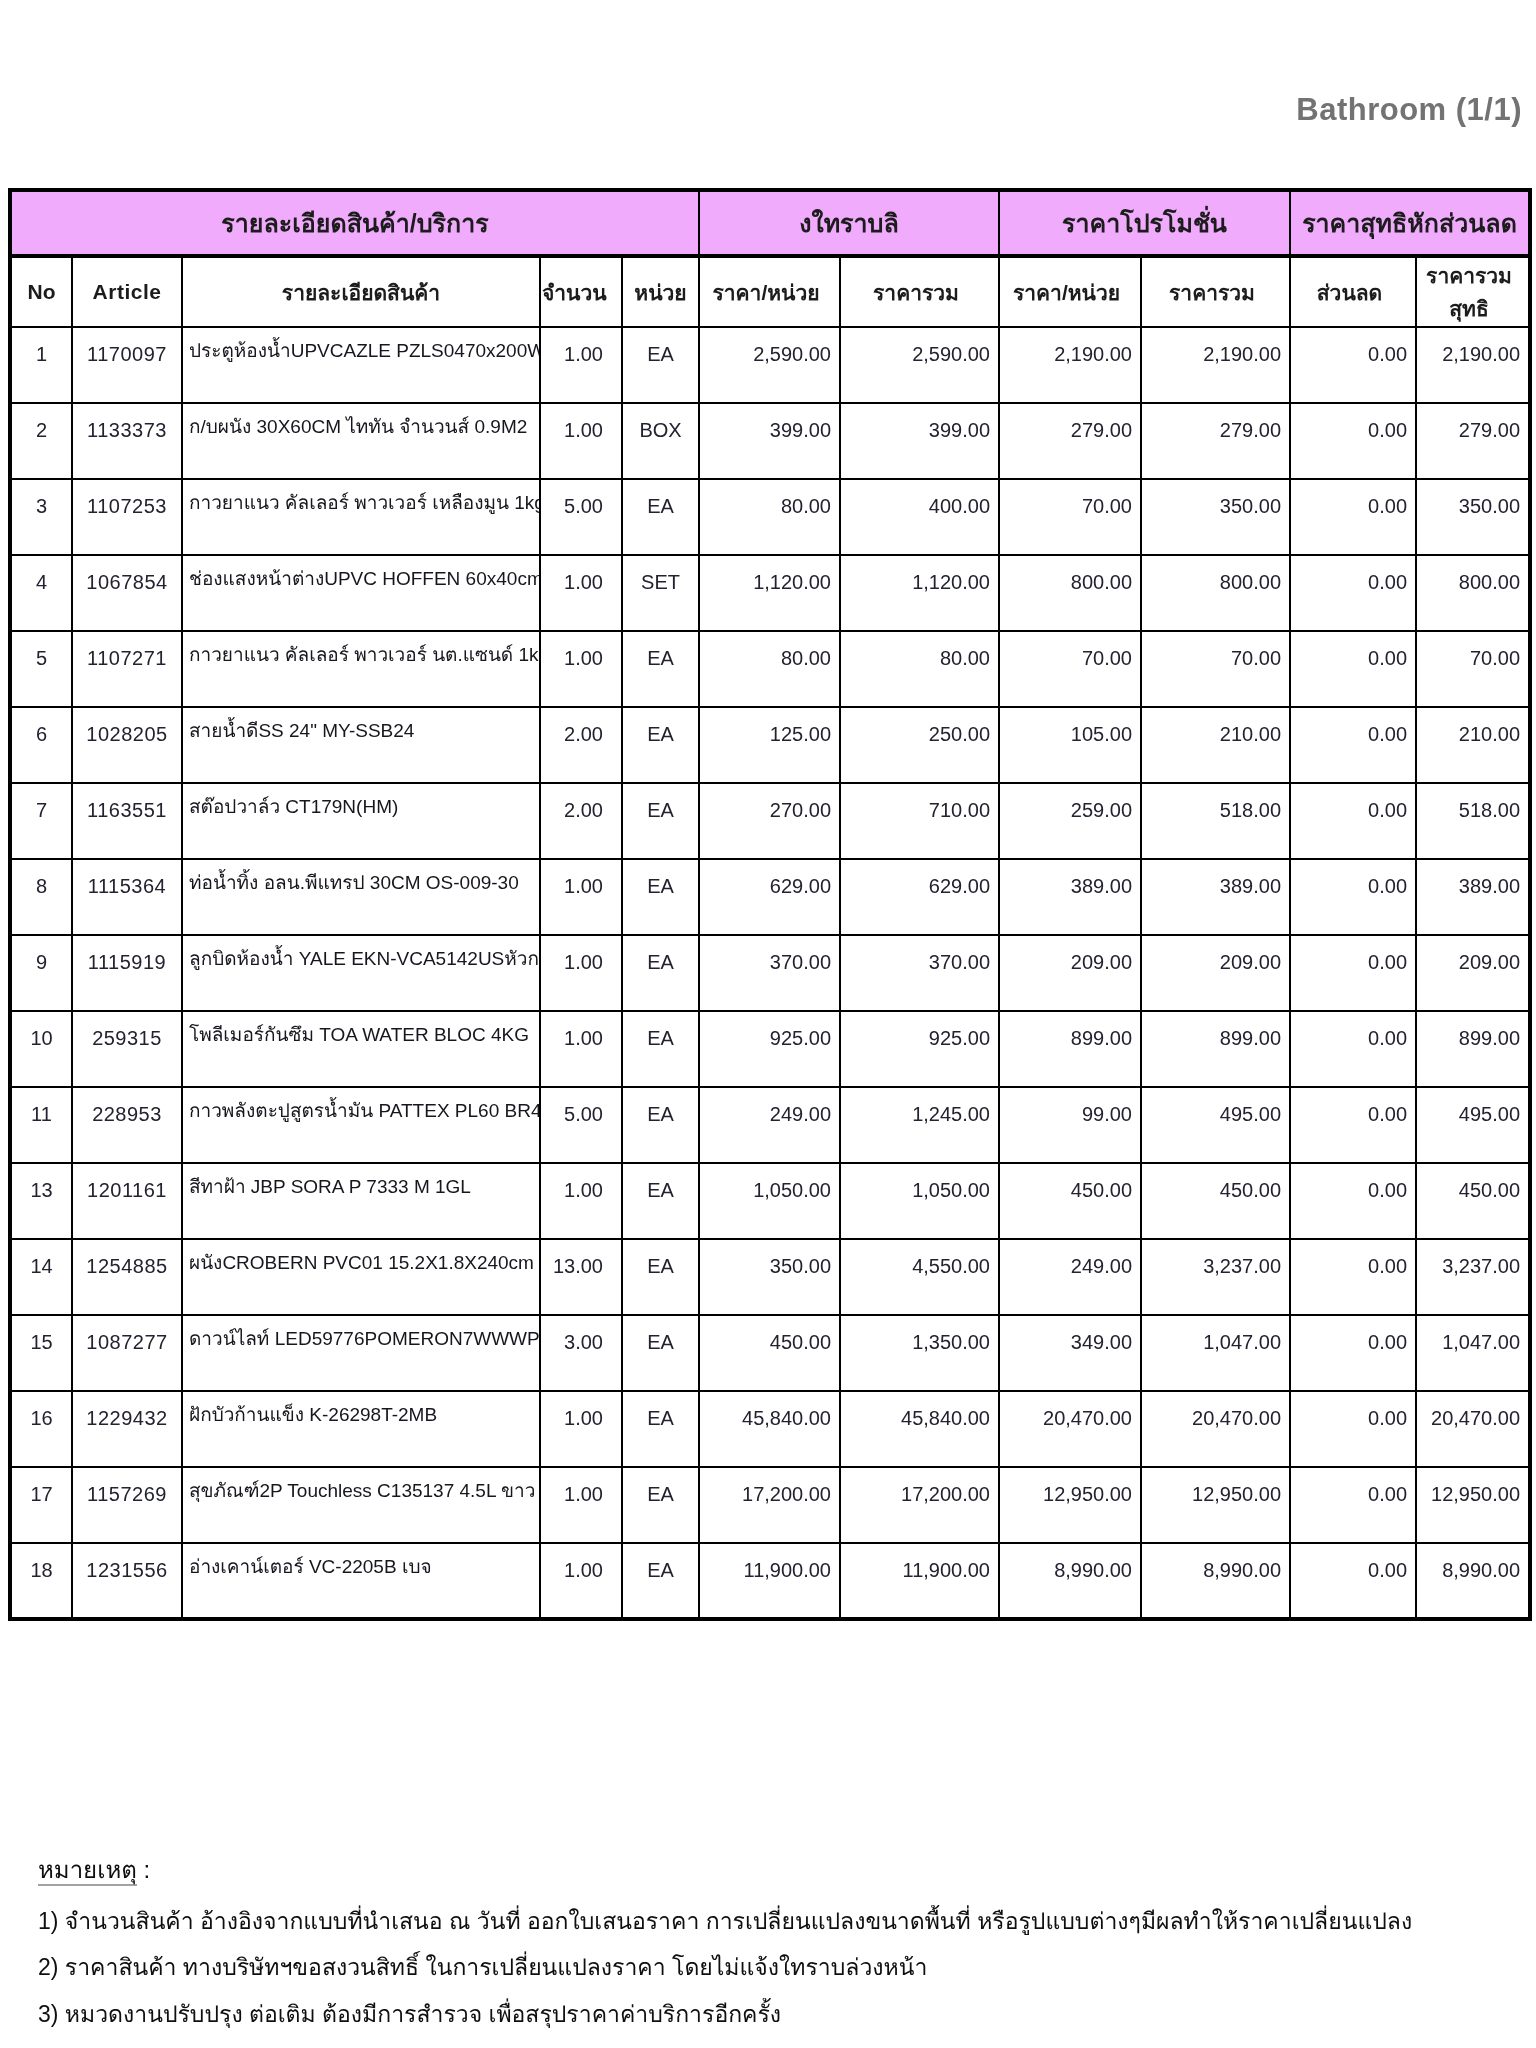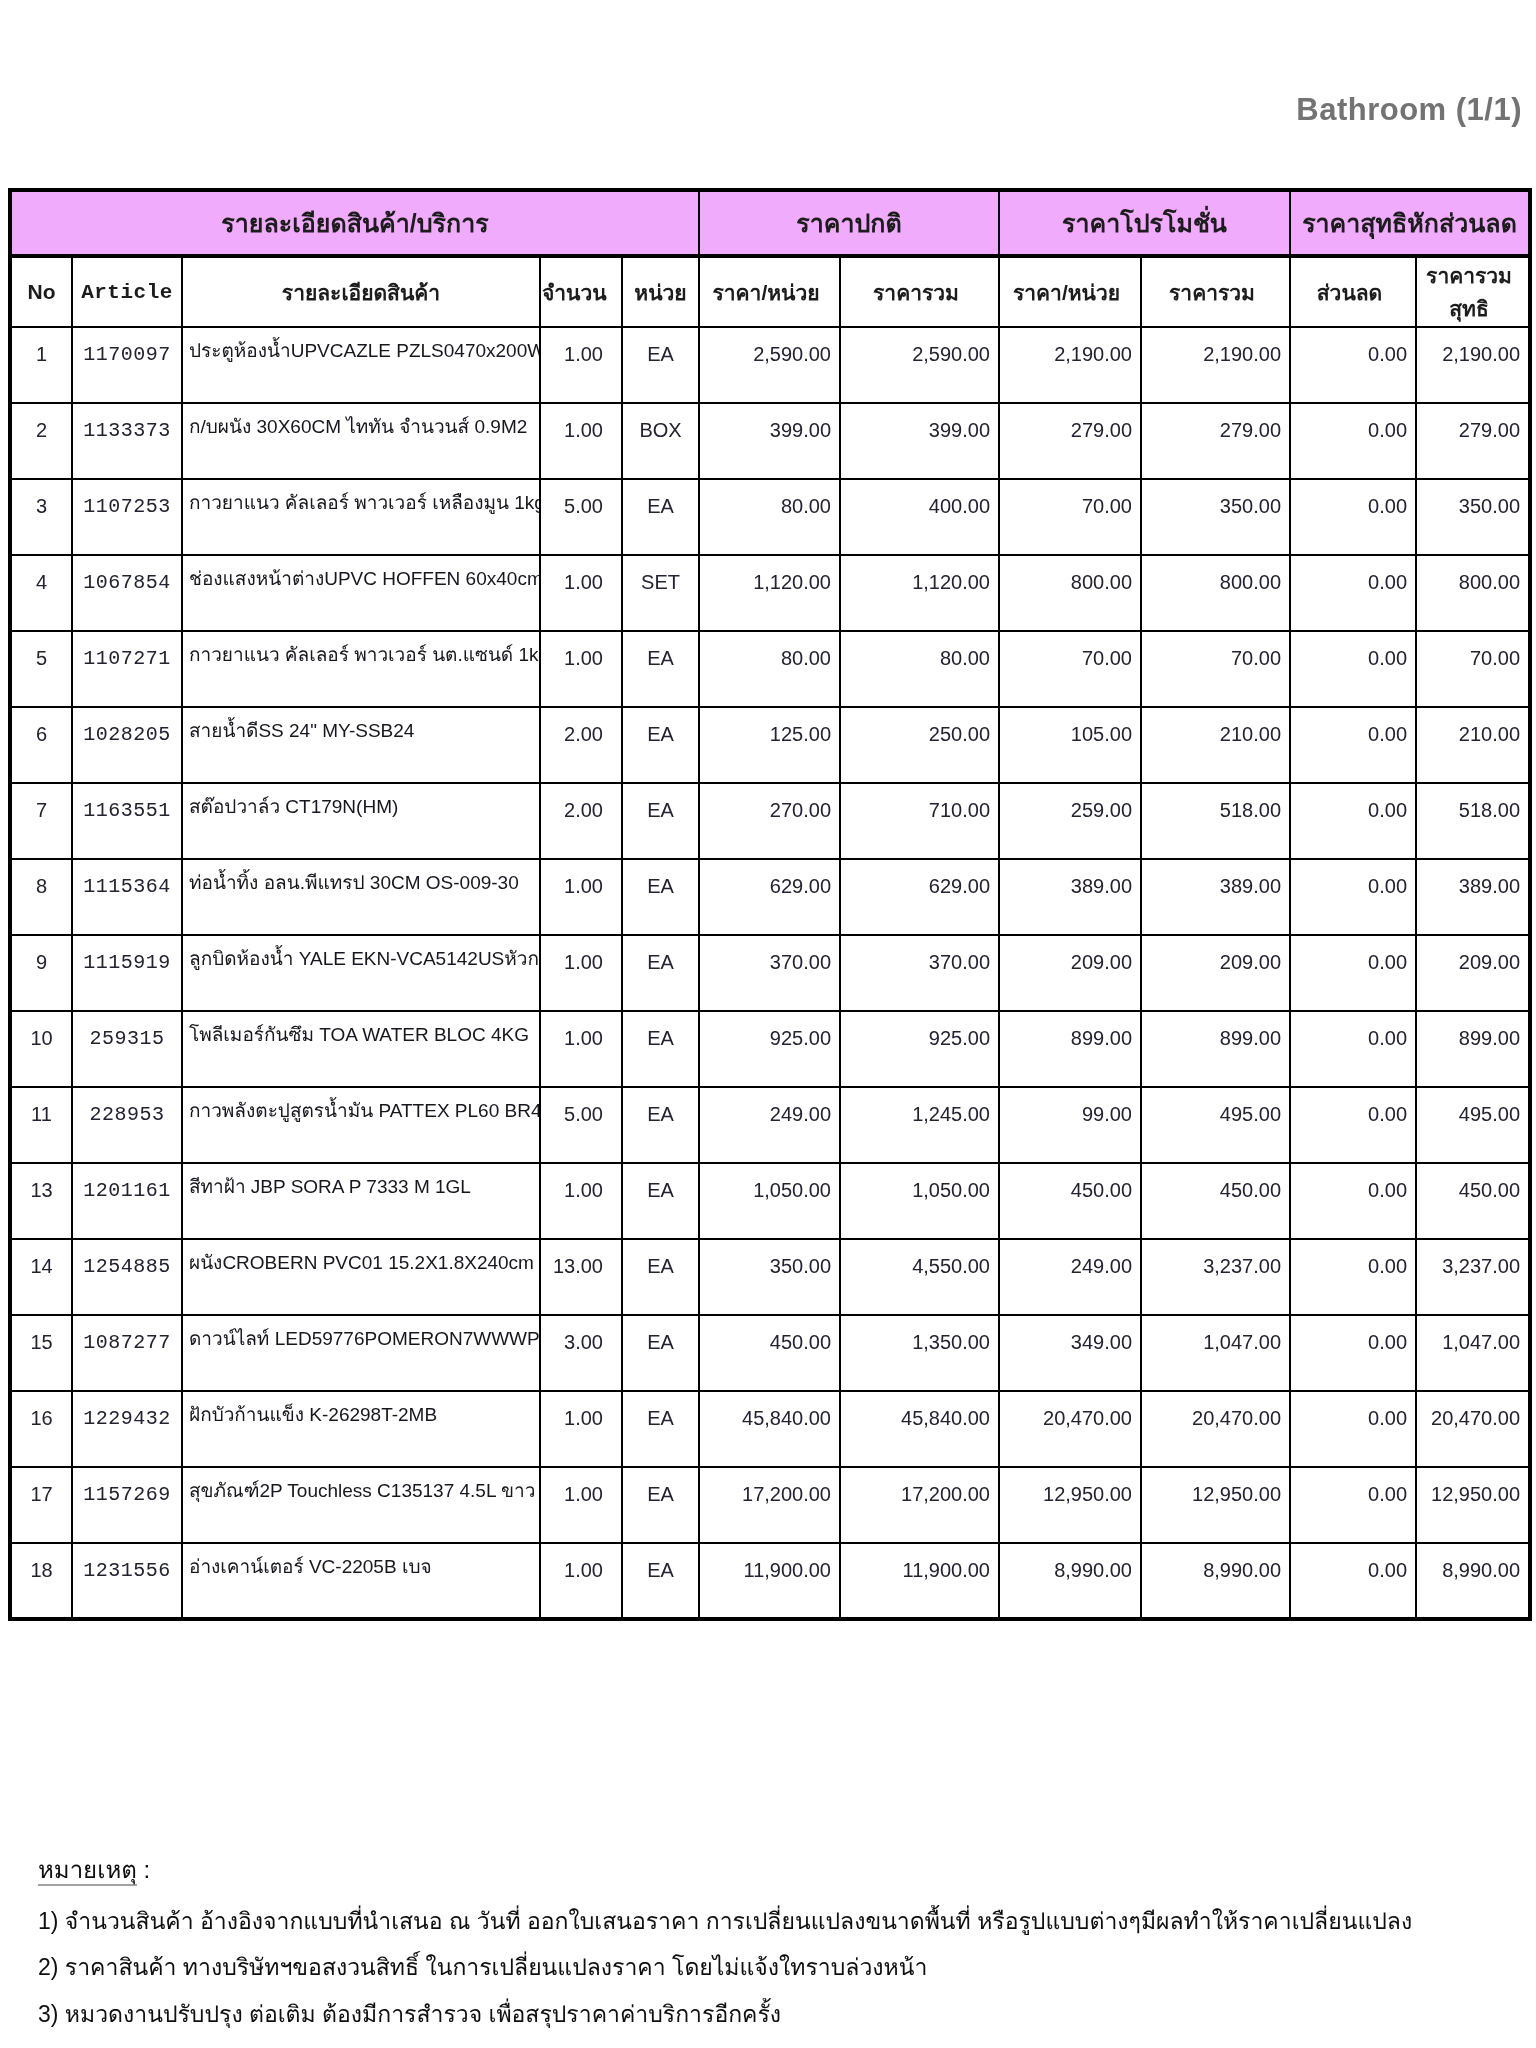--- a/index.html
+++ b/index.html
@@ -53,21 +53,21 @@
   tbody td {
     height:76px;
     vertical-align:top;
     font-size:20px;
     padding-top:15px;
     color:#222230;
     white-space:nowrap;
   }
   
   .c0 { text-align:center; }
-  .c1 { text-align:center; letter-spacing:0.5px;font-family:Liberation Mono, monospace; }
+  .c1 { text-align:center; letter-spacing:0.5px; }
   tbody td.c2 { text-align:left; padding:7px 1px 0 6px; font-size:19px; color:#16161e; }
   .c3 { text-align:right; padding-right:18px; }
   .c4 { text-align:center; }
   .c5,.c6,.c7,.c8,.c9,.c10 { text-align:right; padding-right:8px; }
   
   th.gs, td.gs { border-left:4px solid #000; }
   
   .notes {
     position:absolute;
     left:38px; top:1850px;
@@ -107,21 +107,21 @@
       <col style="width:141px">
         <col style="width:159px">
       <col style="width:142px">
         <col style="width:149px">
       <col style="width:126px">
         <col style="width:114px">
     </colgroup>
     <thead>
       <tr class="group-row">
         <th colspan="5">รายละเอียดสินค้า/บริการ</th>
-        <th colspan="2" class="gs">ราคาปกติ</th>
+        <th colspan="2" class="gs">งใทราบลิ</th>
         <th colspan="2" class="gs">ราคาโปรโมชั่น</th>
         <th colspan="2" class="gs">ราคาสุทธิหักส่วนลด</th>
       </tr>
       <tr class="col-row">
         <th class="c0">No</th>
         <th class="c1">Article</th>
         <th class="c2">รายละเอียดสินค้า</th>
         <th class="c3">จำนวน</th>
         <th class="c4">หน่วย</th>
         <th class="c5 gs">ราคา/หน่วย</th>

